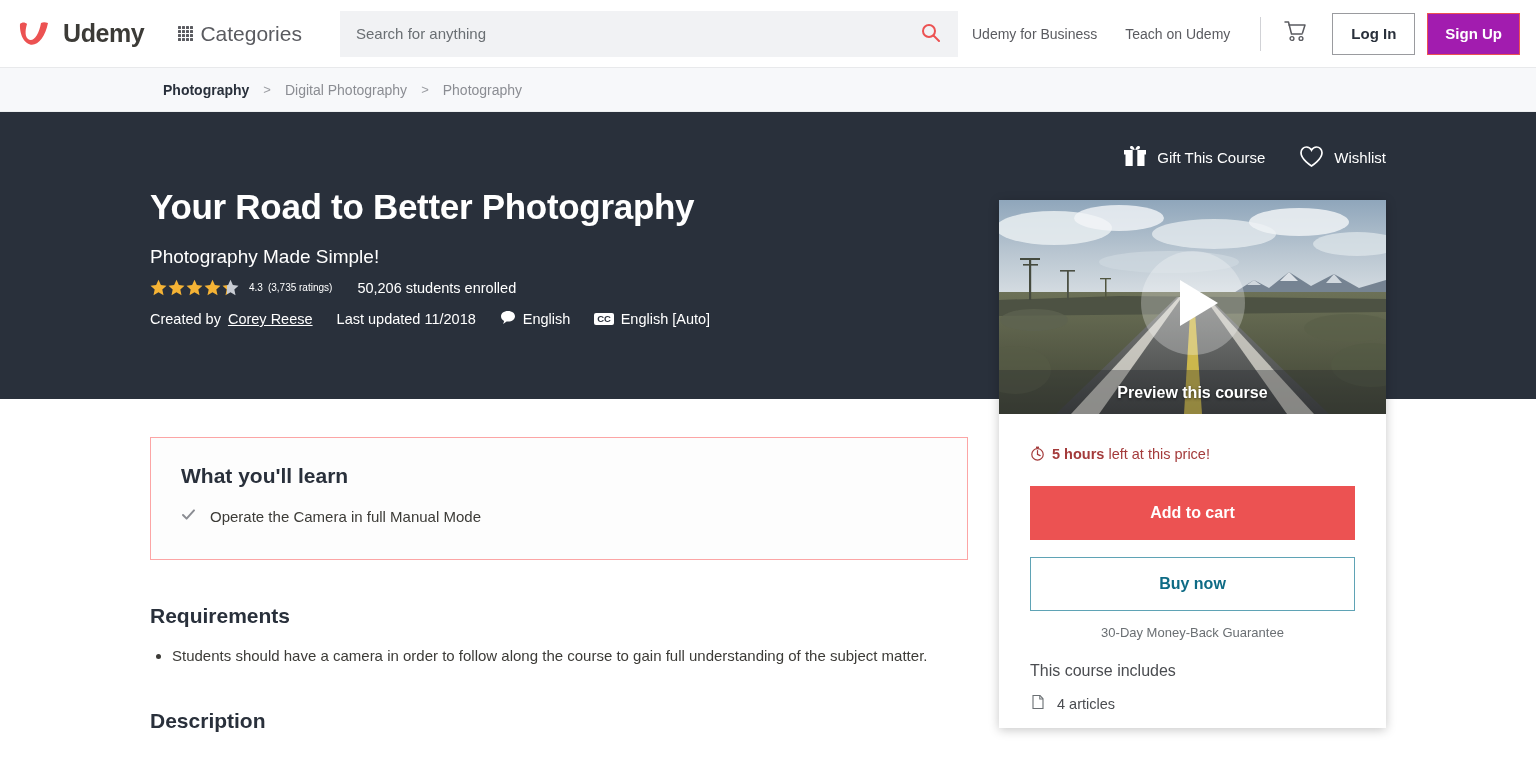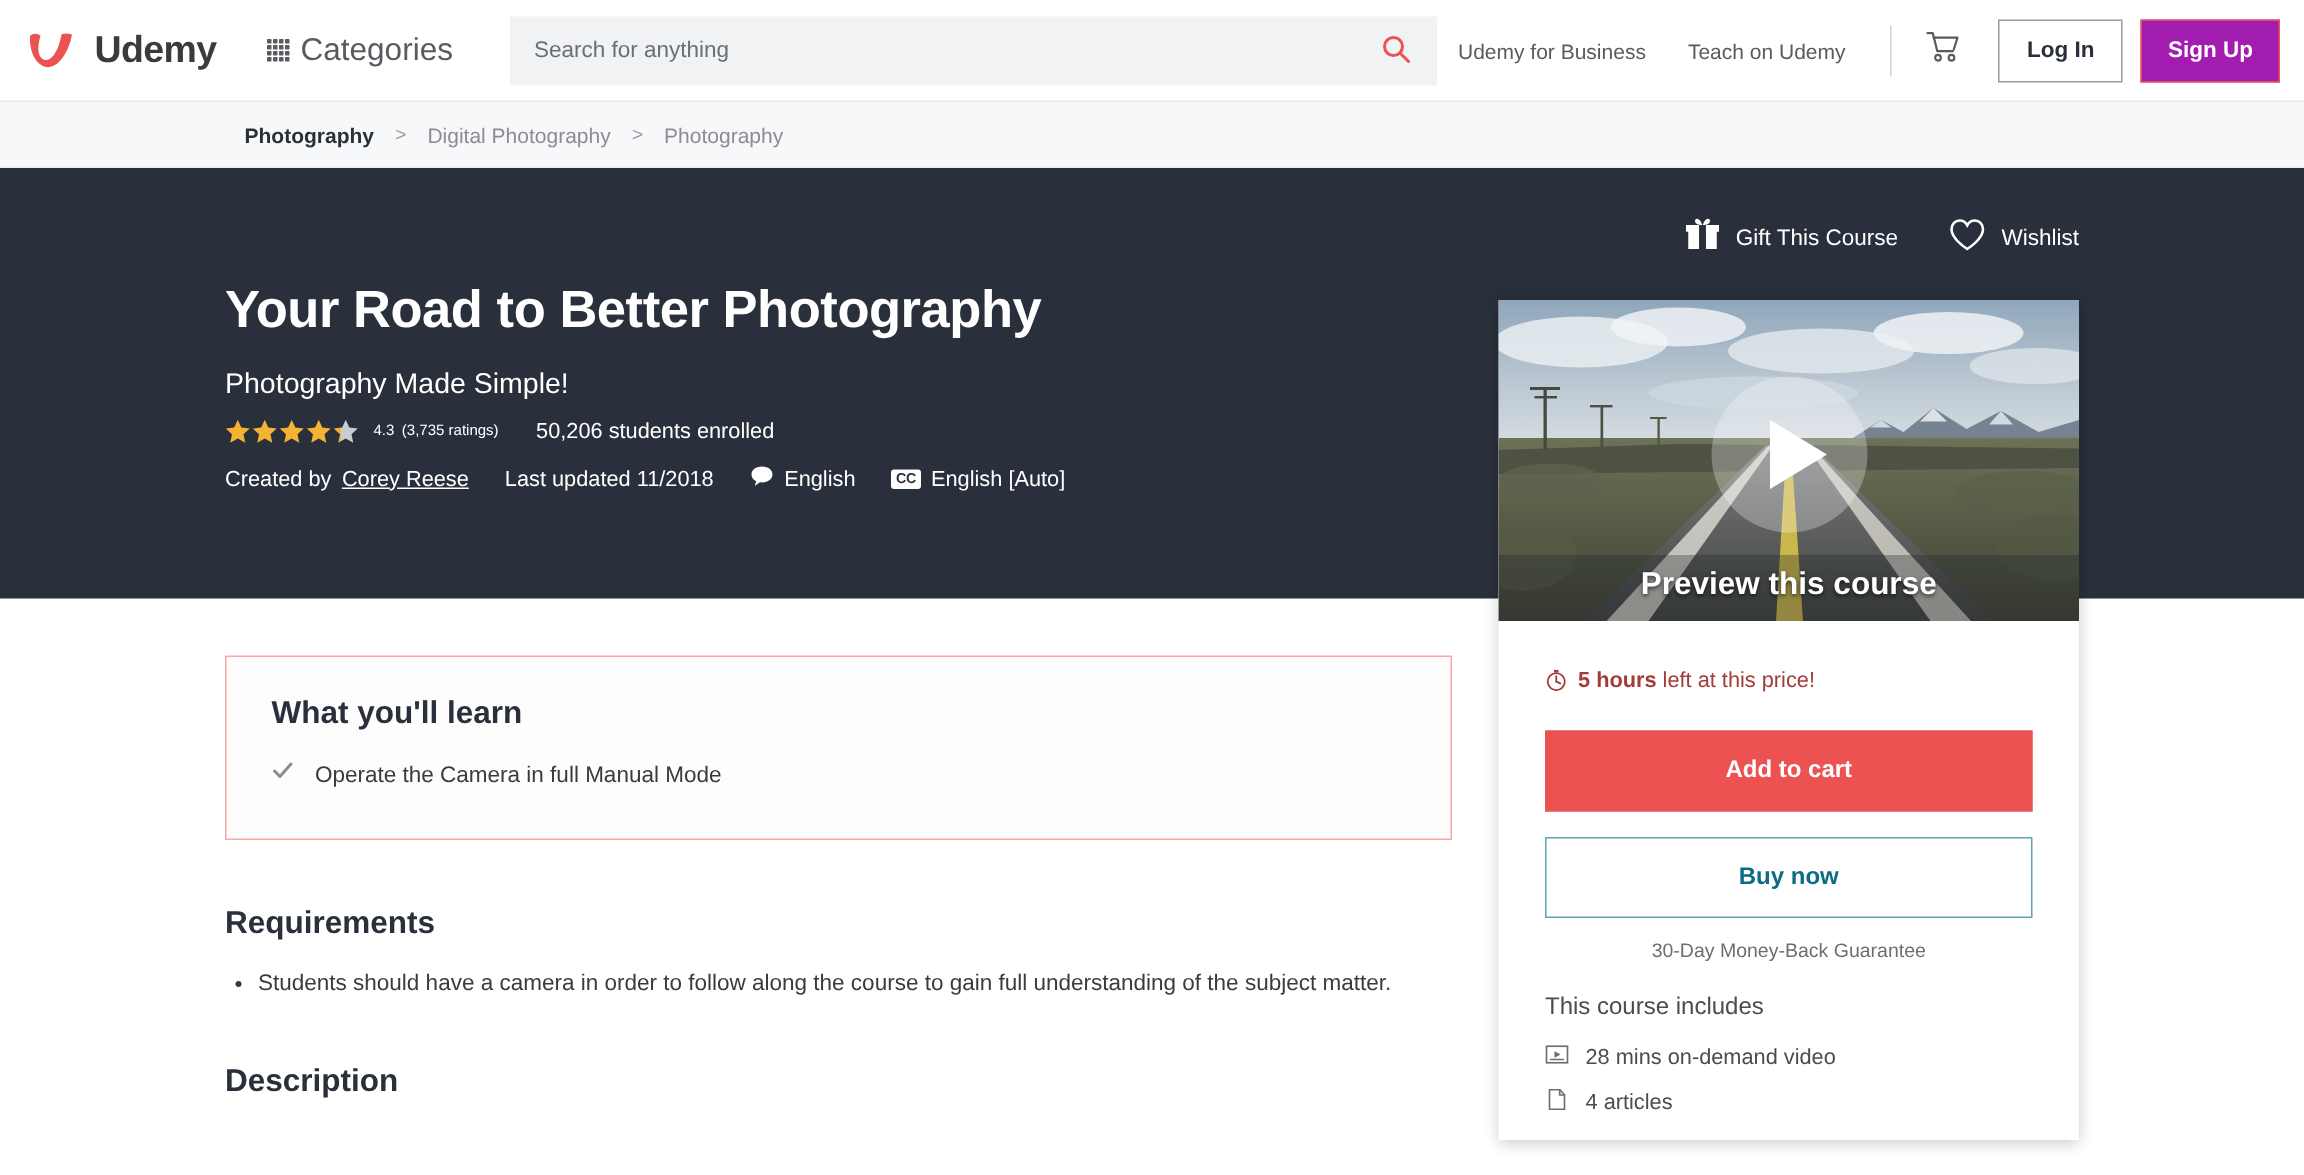--- a/index.html
+++ b/index.html
@@ -173,21 +173,21 @@
   }
   .play-tri {
     width: 0; height: 0;
     border-left: 38px solid #fff;
     border-top: 23px solid transparent;
     border-bottom: 23px solid transparent;
     margin-left: 12px;
   }
   .preview-label {
     position: absolute; bottom: 12px; left: 0; right: 0;
-    text-align: center; color: #fff; font-size: 21px; font-weight: bold;
+    text-align: center; color: #fff; font-size: 16px; font-weight: bold;
     text-shadow: 0 1px 3px rgba(0,0,0,0.65);
   }
   .card-body { padding: 22px 31px 10px 31px; }
   .price-row { display: flex; align-items: baseline; gap: 12px; }
   .price-current { font-size: 36px; font-weight: bold; color: #29303b; letter-spacing:-0.5px;}
   .price-orig { font-size: 18px; color: #8b8d93; text-decoration: line-through; }
   .price-off { font-size: 17px; color: #6a6f73; }
   .urgency {
     display: flex; gap: 7px;
     margin-top: 10px; font-size: 14.5px; color: #a43b3b;
@@ -476,30 +476,20 @@
       <button class="btn-cart">Add to cart</button>
       <button class="btn-buy">Buy now</button>
 
       <div class="guarantee">30-Day Money-Back Guarantee</div>
 
       <div class="includes-title">This course includes</div>
       <ul class="includes-list">
         <li class="includes-item">
           <span>
             <svg width="16" height="16" viewBox="0 0 16 16">
-              <rect x="1" y="2.5" width="14" height="11" fill="none" stroke="#6a6f73" stroke-width="1.1"></rect>
-              <polygon points="6.3,5.8 10.4,8 6.3,10.2" fill="#6a6f73"></polygon>
-              <line x1="3.3" y1="11.3" x2="12.7" y2="11.3" stroke="#6a6f73" stroke-width="1"></line>
-            </svg>
-          </span>
-          <span>28 mins on-demand video</span>
-        </li>
-        <li class="includes-item">
-          <span>
-            <svg width="16" height="16" viewBox="0 0 16 16">
               <path d="M3 1.5 L10 1.5 L13 4.8 L13 14.5 L3 14.5 Z" fill="none" stroke="#6a6f73" stroke-width="1.1"></path>
               <path d="M9.8 1.7 L9.8 5 L13 5" fill="none" stroke="#6a6f73" stroke-width="1.1"></path>
             </svg>
           </span>
           <span>4 articles</span>
         </li>
 
       </ul>
     </div>
   </div>

